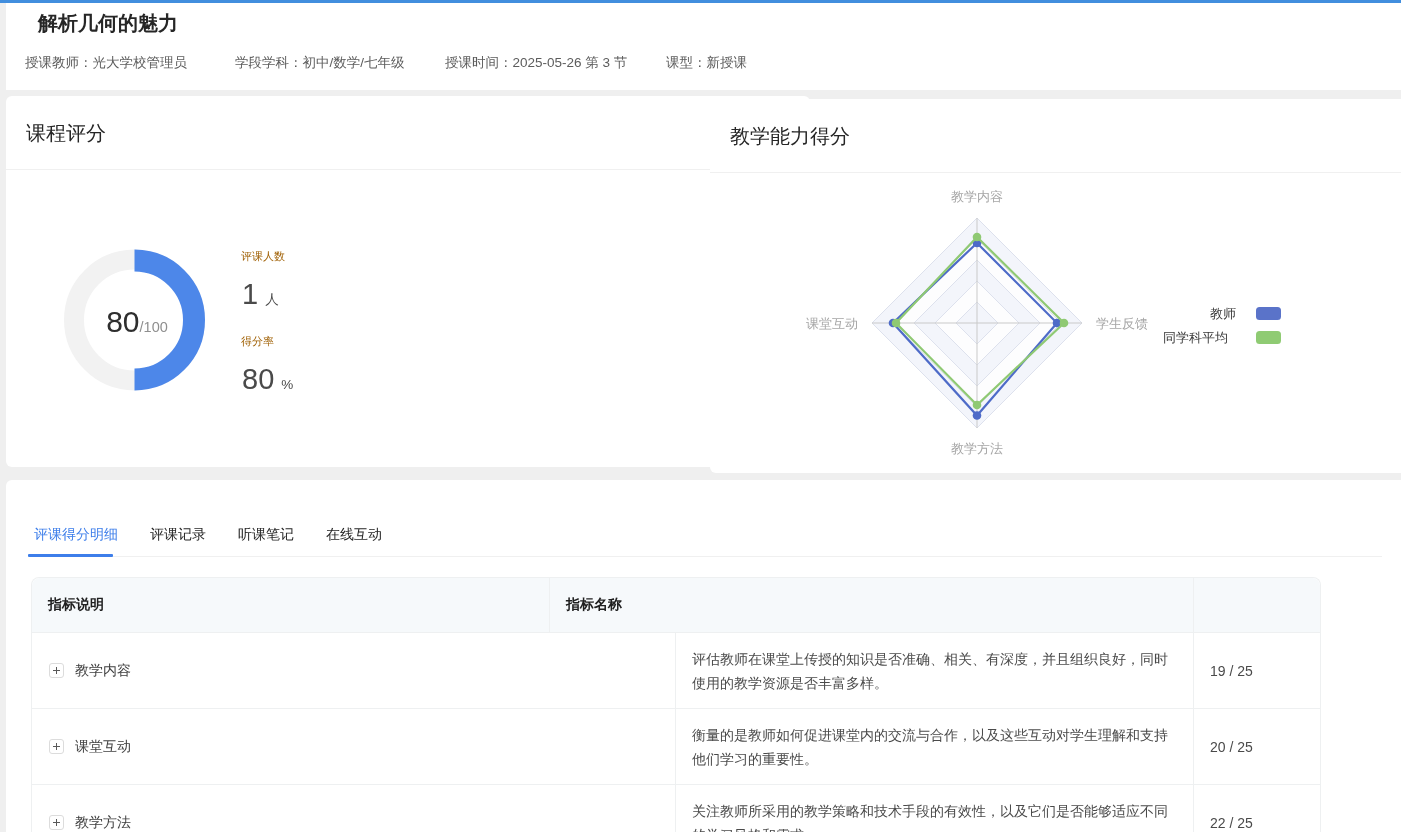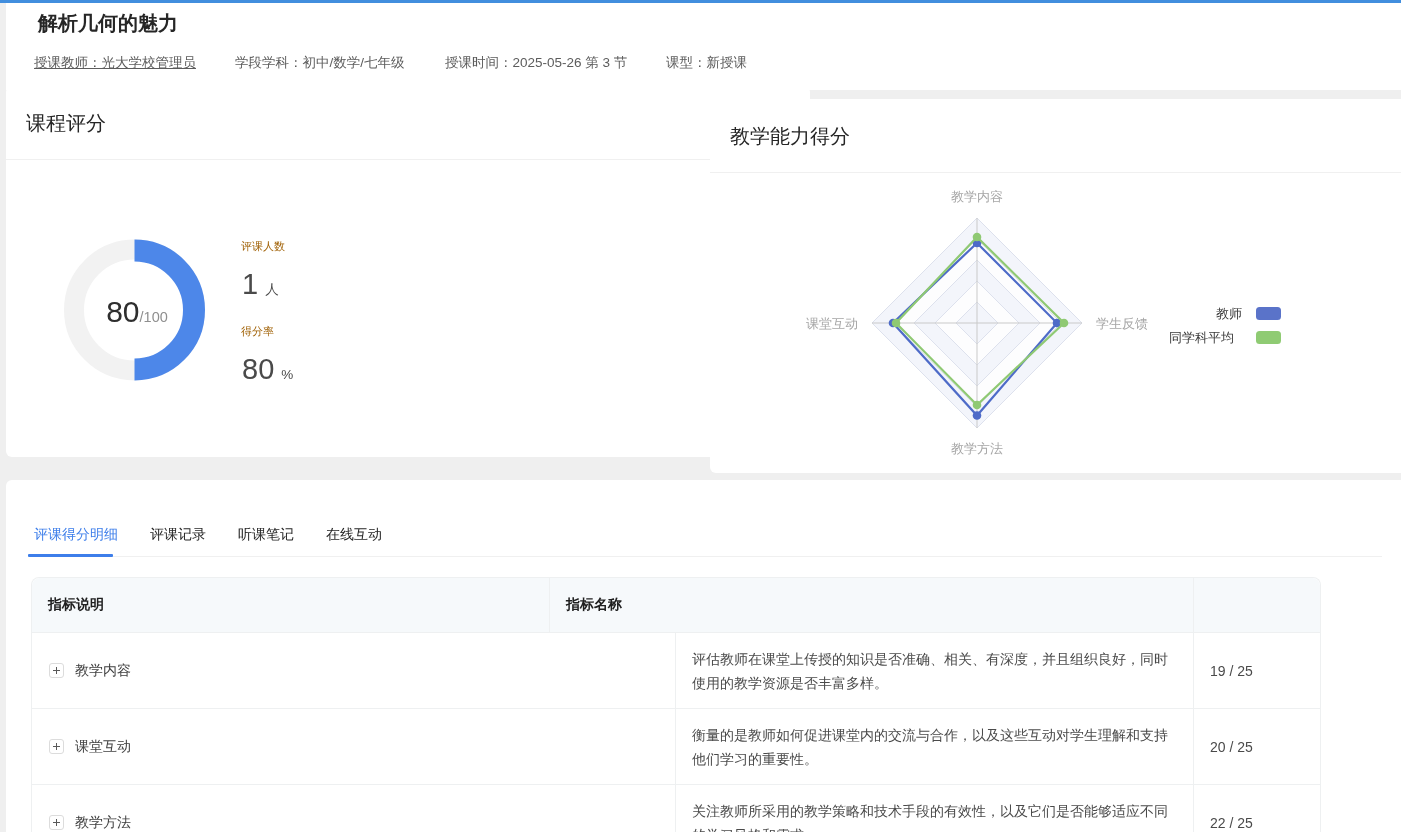--- a/index.html
+++ b/index.html
@@ -6,36 +6,36 @@
 html,body { width:1401px; height:832px; overflow:hidden; }
 body { background:#efefef; font-family:"Liberation Sans", sans-serif; position:relative; }
 .abs { position:absolute; }
 .topbar { position:absolute; left:0; top:0; width:1401px; height:3px; background:#418ede; }
 .header { position:absolute; left:6px; top:3px; width:1395px; height:87px; background:#fff; }
 .h-title { position:absolute; left:32px; top:10px; font-size:20px; line-height:20px; font-weight:700; color:#262626; }
 .meta { font-size:13.5px; color:#5c5c5c; }
 .card { position:absolute; background:#fff; border-radius:6px; }
 .card-title { position:absolute; left:20px; top:27px; font-size:20px; line-height:20px; font-weight:500; color:#262626; }
 .divider { position:absolute; left:0; right:0; top:73px; height:1px; background:#f0f0f0; }
-.card-left { left:6px; top:86px; width:804px; height:371px; }
+.card-left { left:6px; top:96px; width:804px; height:371px; }
 .card-right { left:710px; top:99px; width:700px; height:374px; border-radius:6px 0 0 6px; }
 .card-bottom { left:6px; top:480px; width:1400px; height:352px; border-radius:6px 0 0 0; }
 
 .gauge-text { position:absolute; left:54px; top:149px; width:150px; height:150px; display:flex; align-items:center; justify-content:center; }
 .gauge-text .big { font-size:30px; color:#2e2e2e; line-height:30px; }
 .gauge-text .small { font-size:14.5px; color:#8f8f8f; line-height:14.5px;text-align:right; }
 .gauge-inner { display:flex; align-items:baseline; position:relative; top:1.5px; left:2px; }
 
 .stat-label { position:absolute; left:235px; font-size:11px; line-height:14px; color:#a16207; }
 .stat-num { position:absolute; left:236px; display:flex; align-items:baseline; color:#4a4a4a; }
 .stat-num .n { font-size:29px; line-height:29px; }
 .stat-num .u { font-size:13.5px; margin-left:7px; color:#4a4a4a; }
 
 .legend-row { position:absolute; display:flex; align-items:center; justify-content:flex-end; }
-.legend-row .t { font-size:13px; color:#3a3a3a; margin-right:14px; }
+.legend-row .t { font-size:13px; color:#3a3a3a; margin-right:20px; }
 .legend-row .sw { width:25px; height:13.5px; border-radius:3.5px; }
 
 .tabbar { position:absolute; left:24px; top:0; width:1352px; height:77px; border-bottom:1px solid #f0f0f0; }
 .tabs { position:absolute; left:4px; top:47px; display:flex; }
 .tab { font-size:14px; line-height:15px; color:#262626; margin-right:32px; }
 .tab.active { color:#3d7eea; }
 .tab-ink { position:absolute; left:-2px; top:74px; width:85px; height:3px; background:#3d7eea; border-radius:1px; }
 
 .tbl { position:absolute; left:25px; top:97px; width:1290px; border:1px solid #eef0f1; border-bottom:none; border-radius:8px 8px 0 0; }
 .trow { position:relative; display:flex; border-bottom:1px solid #eef0f1; background:#fff; }
@@ -52,21 +52,21 @@
 .plusbox { width:15px; height:15px; border:1px solid #dcdcdc; border-radius:3px; position:relative; background:#fff; flex:none; }
 .plusbox::before { content:""; position:absolute; left:3px; top:6px; width:7px; height:1.4px; background:#595959; }
 .plusbox::after { content:""; position:absolute; left:5.8px; top:3.2px; width:1.4px; height:7px; background:#595959; }
 .rowlab { font-size:14px; color:#404040; margin-left:11px; }
 </style>
 </head>
 <body>
 <div class="topbar"></div>
 <div class="header">
   <div class="h-title">解析几何的魅力</div>
-  <span class="meta abs" style="left:28px; top:51px;text-decoration:underline;">授课教师：光大学校管理员</span>
+  <span class="meta abs" style="left:19px; top:51px;">授课教师：光大学校管理员</span>
   <span class="meta abs" style="left:229px; top:51px;">学段学科：初中/数学/七年级</span>
   <span class="meta abs" style="left:439px; top:51px;">授课时间：2025-05-26 第 3 节</span>
   <span class="meta abs" style="left:660px; top:51px;">课型：新授课</span>
 </div>
 
 <div class="card card-left">
   <div class="card-title">课程评分</div>
   <div class="divider"></div>
   <svg class="abs" style="left:54px; top:149px;" width="150" height="150" viewBox="0 0 150 150">
     <circle cx="74.5" cy="75" r="60.5" fill="none" stroke="#f2f2f2" stroke-width="20"></circle>

